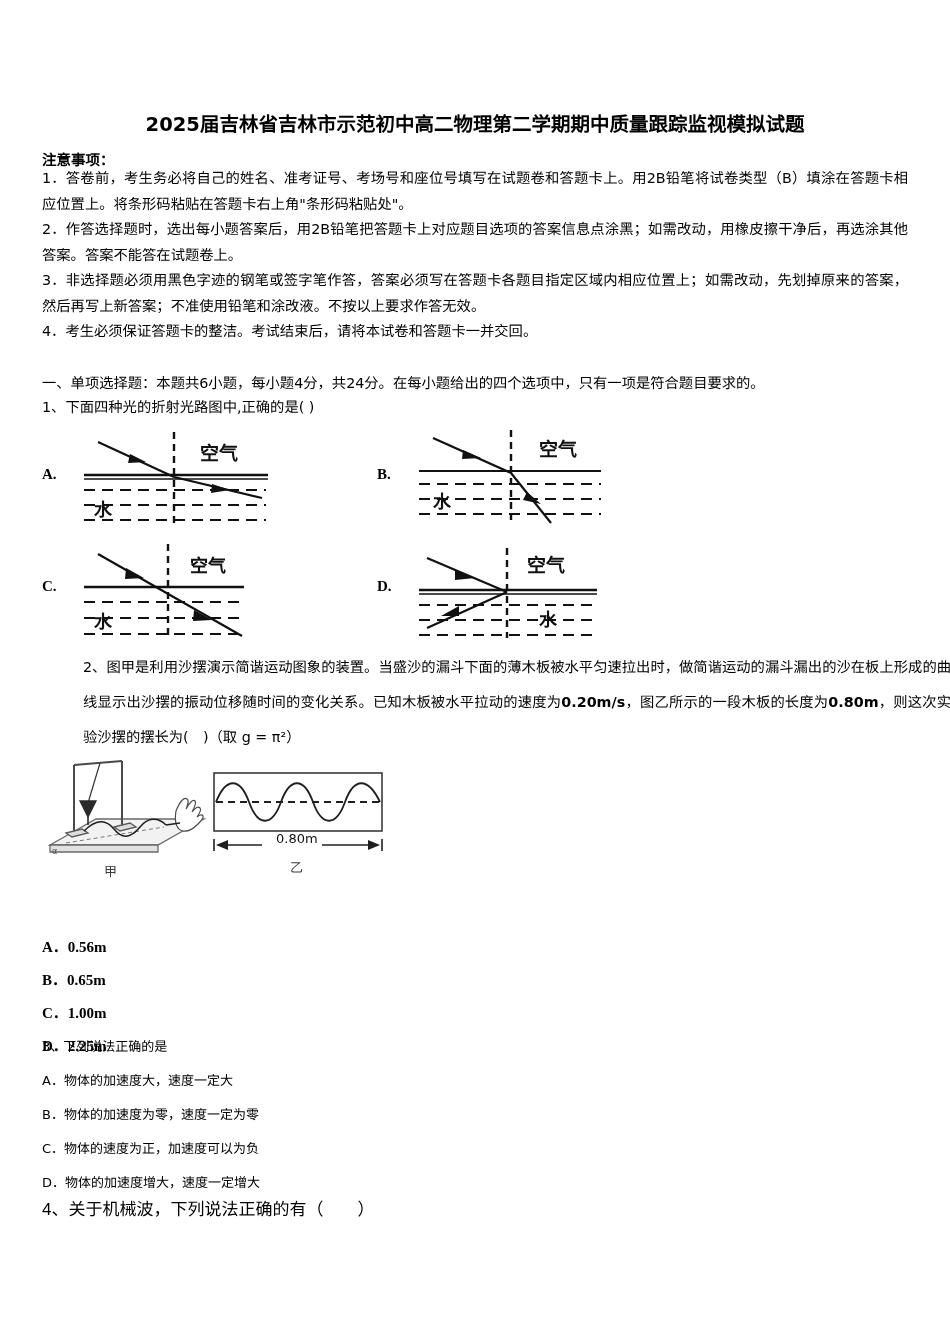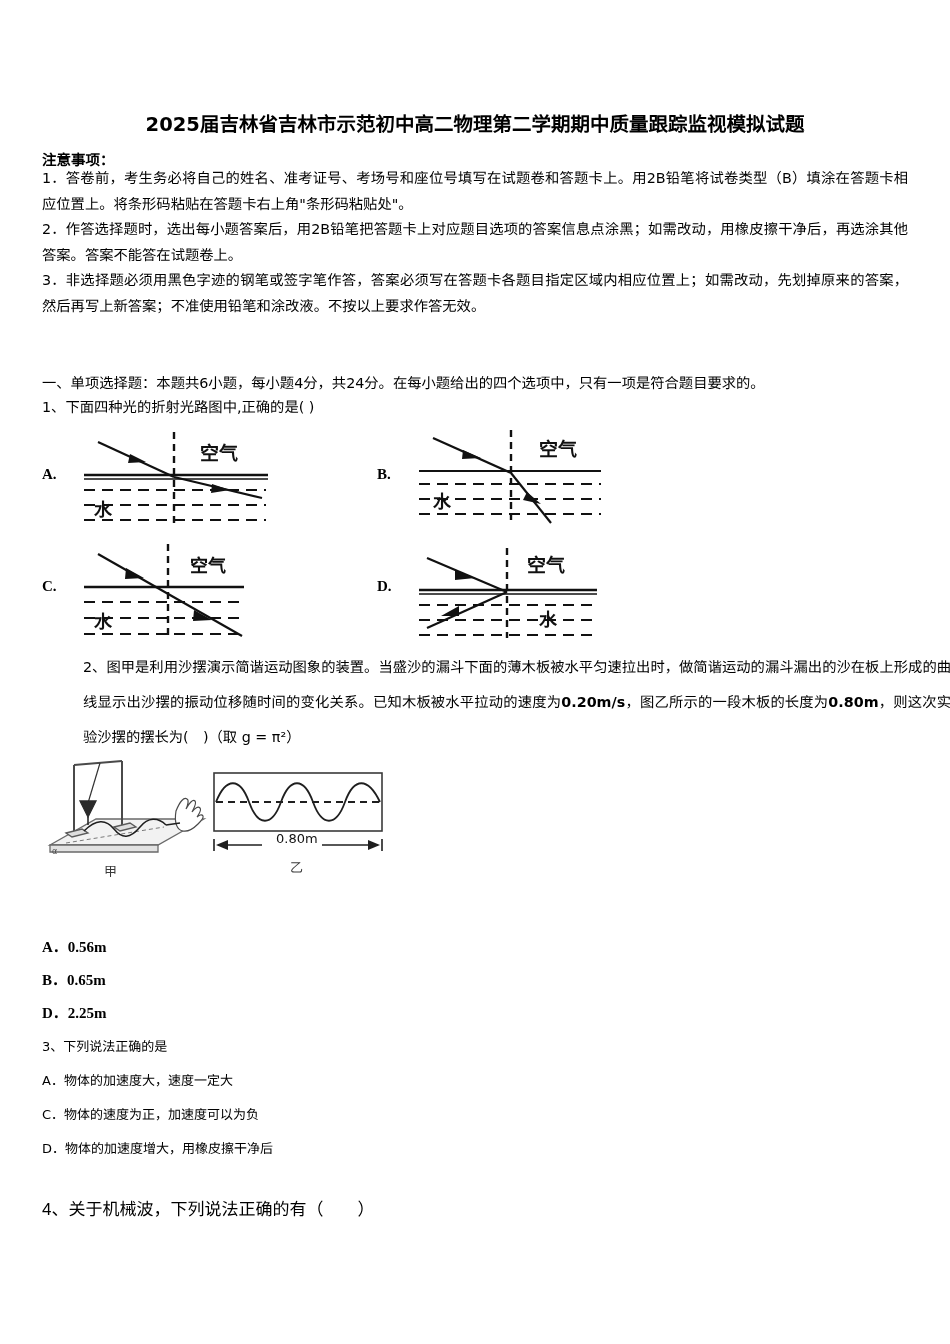--- a/index.html
+++ b/index.html
@@ -186,20 +186,21 @@
 <div class="page">
 
   <div class="doc-title">2025届吉林省吉林市示范初中高二物理第二学期期中质量跟踪监视模拟试题</div>
 
   <div class="notice-head">注意事项：</div>
 
   <div class="notice-list">
     <p>1．答卷前，考生务必将自己的姓名、准考证号、考场号和座位号填写在试题卷和答题卡上。用2B铅笔将试卷类型（B）填涂在答题卡相应位置上。将条形码粘贴在答题卡右上角"条形码粘贴处"。</p>
     <p>2．作答选择题时，选出每小题答案后，用2B铅笔把答题卡上对应题目选项的答案信息点涂黑；如需改动，用橡皮擦干净后，再选涂其他答案。答案不能答在试题卷上。</p>
     <p>3．非选择题必须用黑色字迹的钢笔或签字笔作答，答案必须写在答题卡各题目指定区域内相应位置上；如需改动，先划掉原来的答案，然后再写上新答案；不准使用铅笔和涂改液。不按以上要求作答无效。</p>
+    <p>4．考生必须保证答题卡的整洁。考试结束后，请将本试卷和答题卡一并交回。</p>
   </div>
 
   <div class="section-head">一、单项选择题：本题共6小题，每小题4分，共24分。在每小题给出的四个选项中，只有一项是符合题目要求的。</div>
 
   <div class="q1-stem">1、下面四种光的折射光路图中,正确的是(  )</div>
 
   <div class="optics-grid">
 
     <div class="optics-cell a">
       <span class="opt-letter">A.</span>
@@ -341,25 +342,27 @@
         <rect x="58" y="69" width="60" height="18" fill="#ffffff"></rect>
       </svg>
       <span class="fig-caption" style="left:72px; top:64px; font-size:13px; color:#111;">0.80m</span>
       <span class="fig-caption" style="left:86px; top:90px;">乙</span>
     </div>
   </div>
 
   <div class="q2-options">
     <div class="opt">A．0.56m</div>
     <div class="opt">B．0.65m</div>
+    <div class="opt">C．1.00m</div>
     <div class="opt">D．2.25m</div>
   </div>
 
   <div class="q3-block">
     <div class="stem">3、下列说法正确的是</div>
     <div class="opt">A．物体的加速度大，速度一定大</div>
+    <div class="opt">B．物体的加速度为零，速度一定为零</div>
     <div class="opt">C．物体的速度为正，加速度可以为负</div>
-    <div class="opt">D．物体的加速度增大，用橡皮擦干净后</div>
+    <div class="opt">D．物体的加速度增大，速度一定增大</div>
   </div>
 
   <div class="q4-stem">4、关于机械波，下列说法正确的有（　　）</div>
 
 </div>
 
 </body></html>

